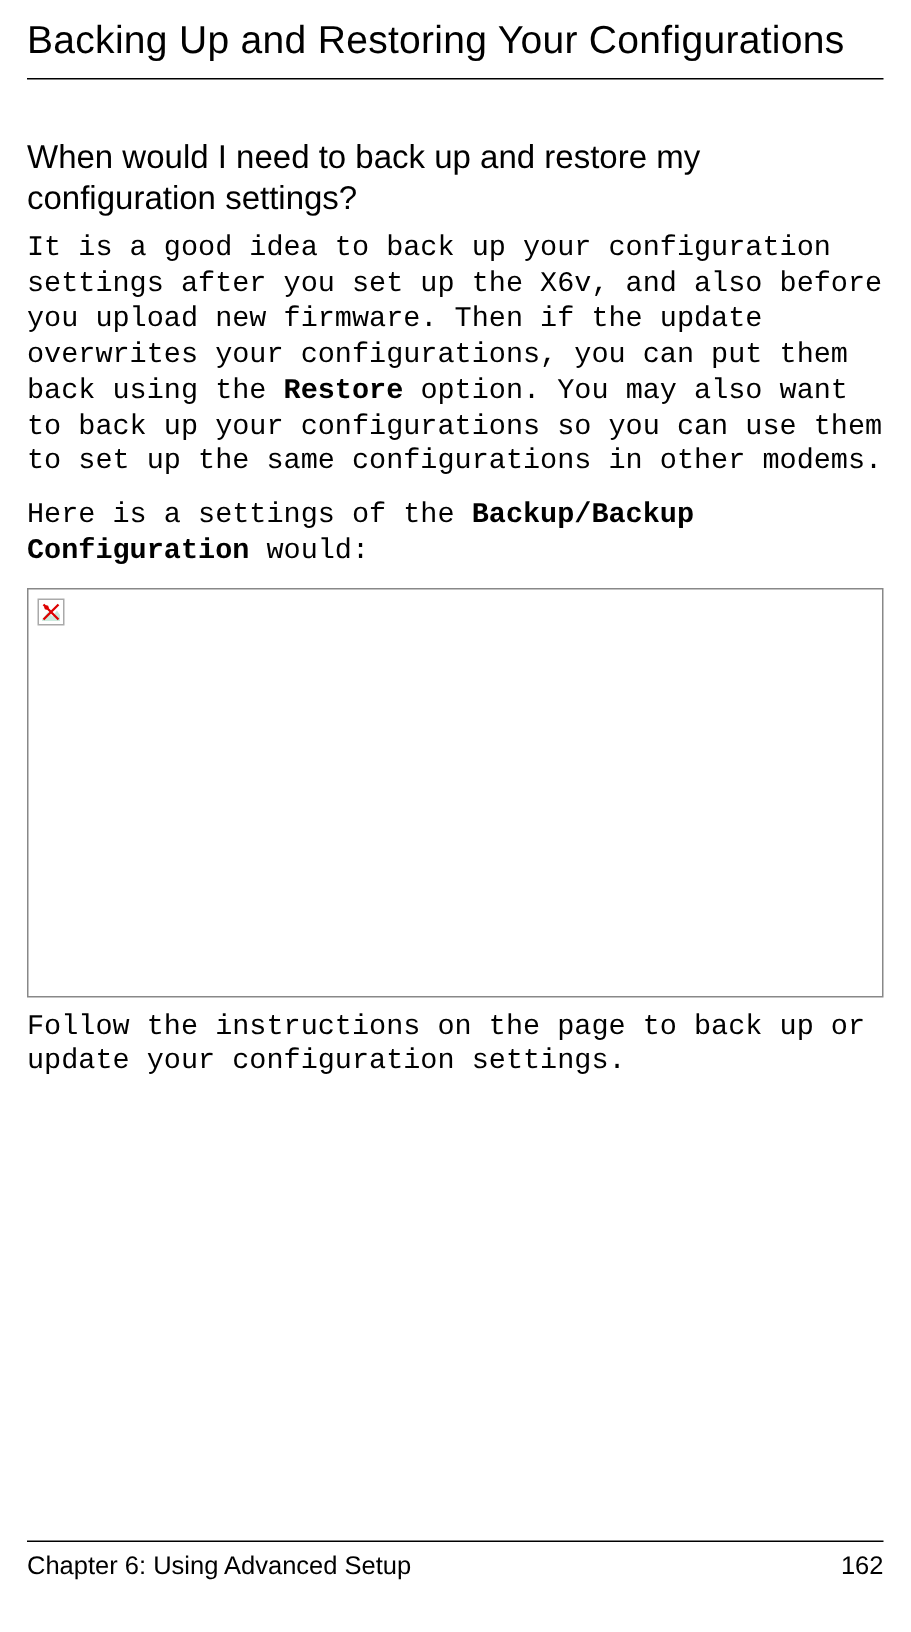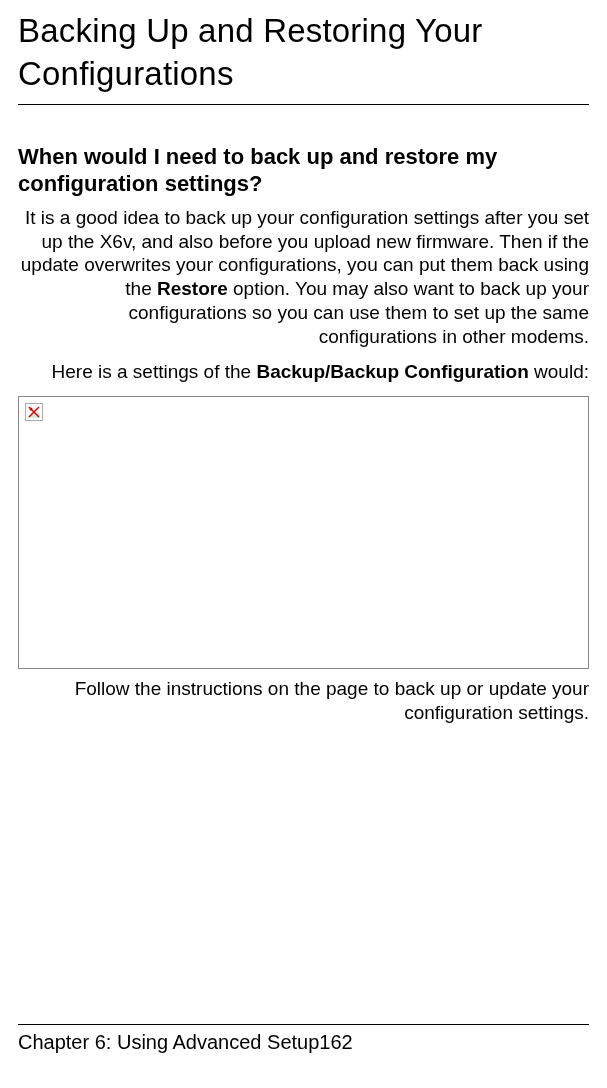--- a/index.html
+++ b/index.html
@@ -15,41 +15,40 @@
       font-family: Georgia, 'Times New Roman', serif;
       color: #000;
     }
     .page {
       padding: 10px 18px 0 18px;
       height: 100%;
       position: relative;
     }
     .heading {
       font-family: 'Century Gothic', 'Futura', 'Avant Garde', sans-serif;
-      font-size: 33px;
+      font-size: 26px;
       line-height: 1.3;
       font-weight: normal;
       padding-bottom: 8px;
       border-bottom: 1.5px solid #000;
       margin-bottom: 38px;
       letter-spacing: 0.2px;
     }
     .subheading {
       font-family: Arial, Helvetica, sans-serif;
-      font-weight: bold;
+      font-weight: normal;
       font-size: 22px;
       line-height: 1.25;
       margin-bottom: 8px;
     }
     .para {
-      font-family: Liberation Sans, sans-serif;
+      font-family: Liberation Mono, monospace;
       font-size: 19px;
       line-height: 1.25;
       margin-bottom: 12px;
-      text-align: right;
     }
     .para .bold {
       font-weight: bold;
     }
     .image-box {
       border: 1px solid #888;
       width: 100%;
       height: 273px;
       margin-top: 4px;
       margin-bottom: 8px;
@@ -70,22 +69,23 @@
       inset: 0;
     }
     .footer {
       position: absolute;
       bottom: 34px;
       left: 18px;
       right: 18px;
       border-top: 1.5px solid #000;
       padding-top: 6px;
       display: flex;
+      justify-content: space-between;
       font-family: 'Century Gothic', 'Futura', 'Avant Garde', sans-serif;
-      font-size: 20px;
+      font-size: 17px;
     }
   </style>
 </head>
 <body>
 
 <div class="page">
   <h1 class="heading">Backing Up and Restoring Your Configurations</h1>
 
   <h2 class="subheading">When would I need to back up and restore my configuration settings?</h2>
 

